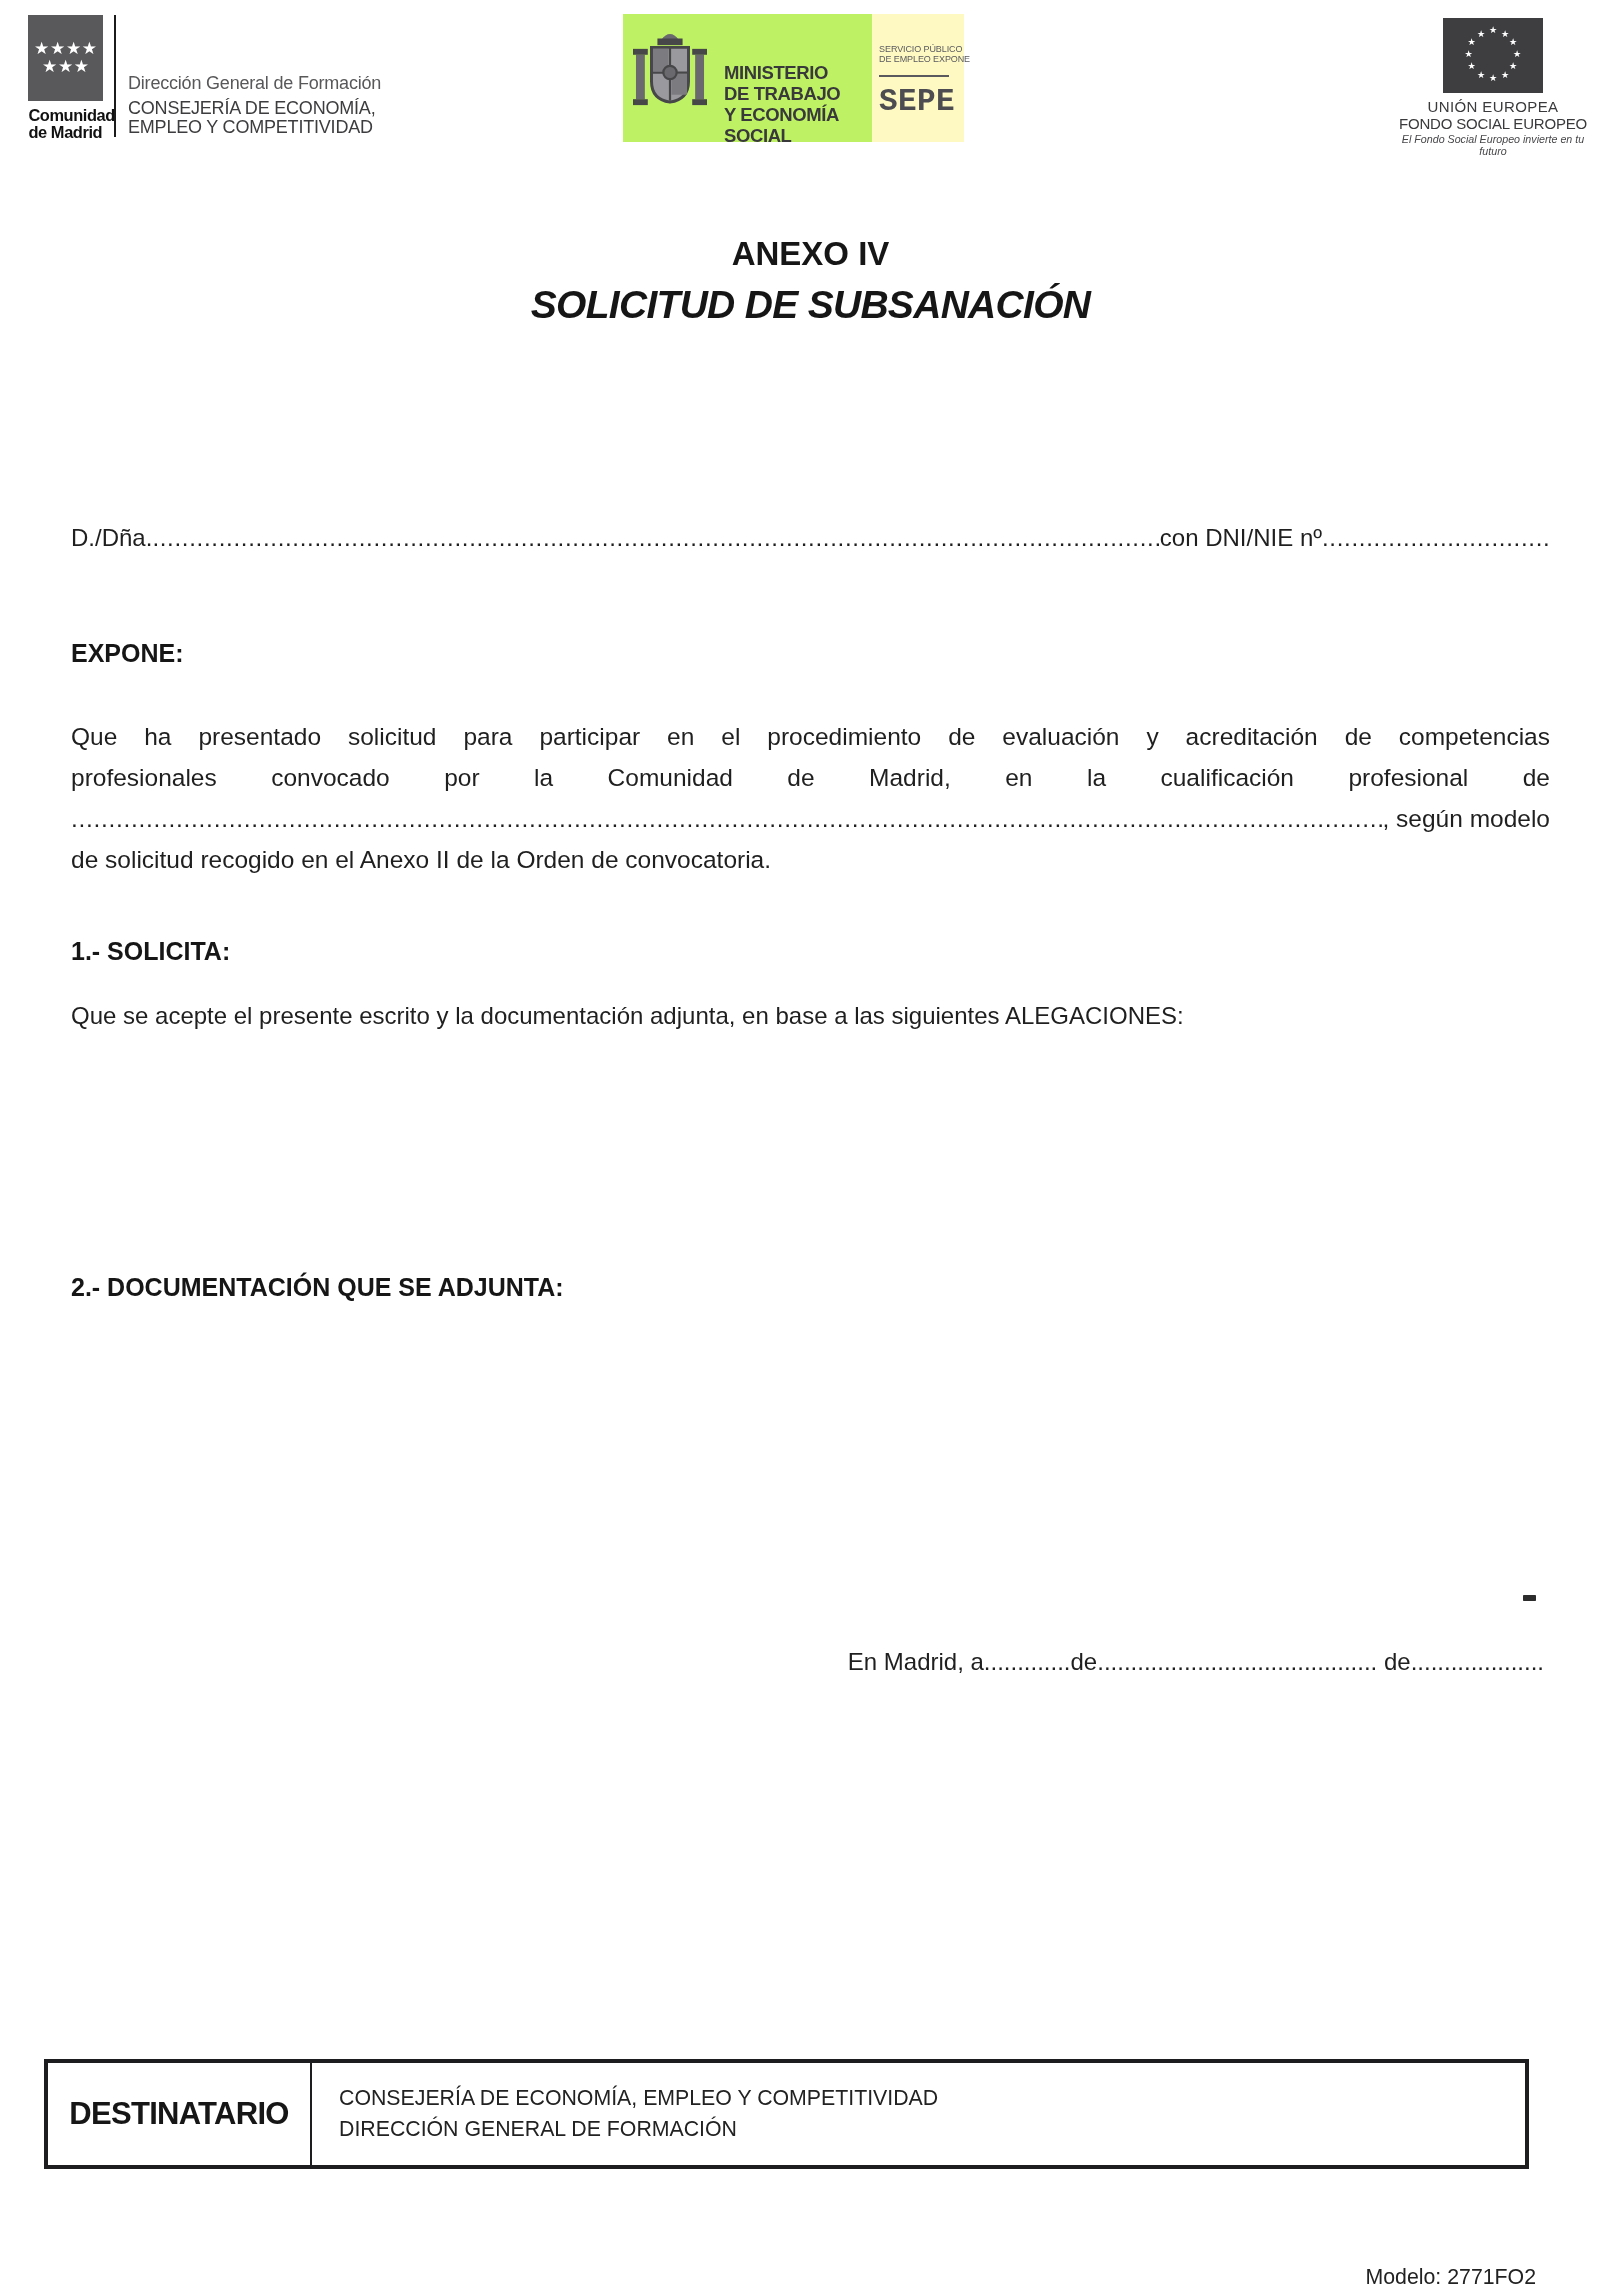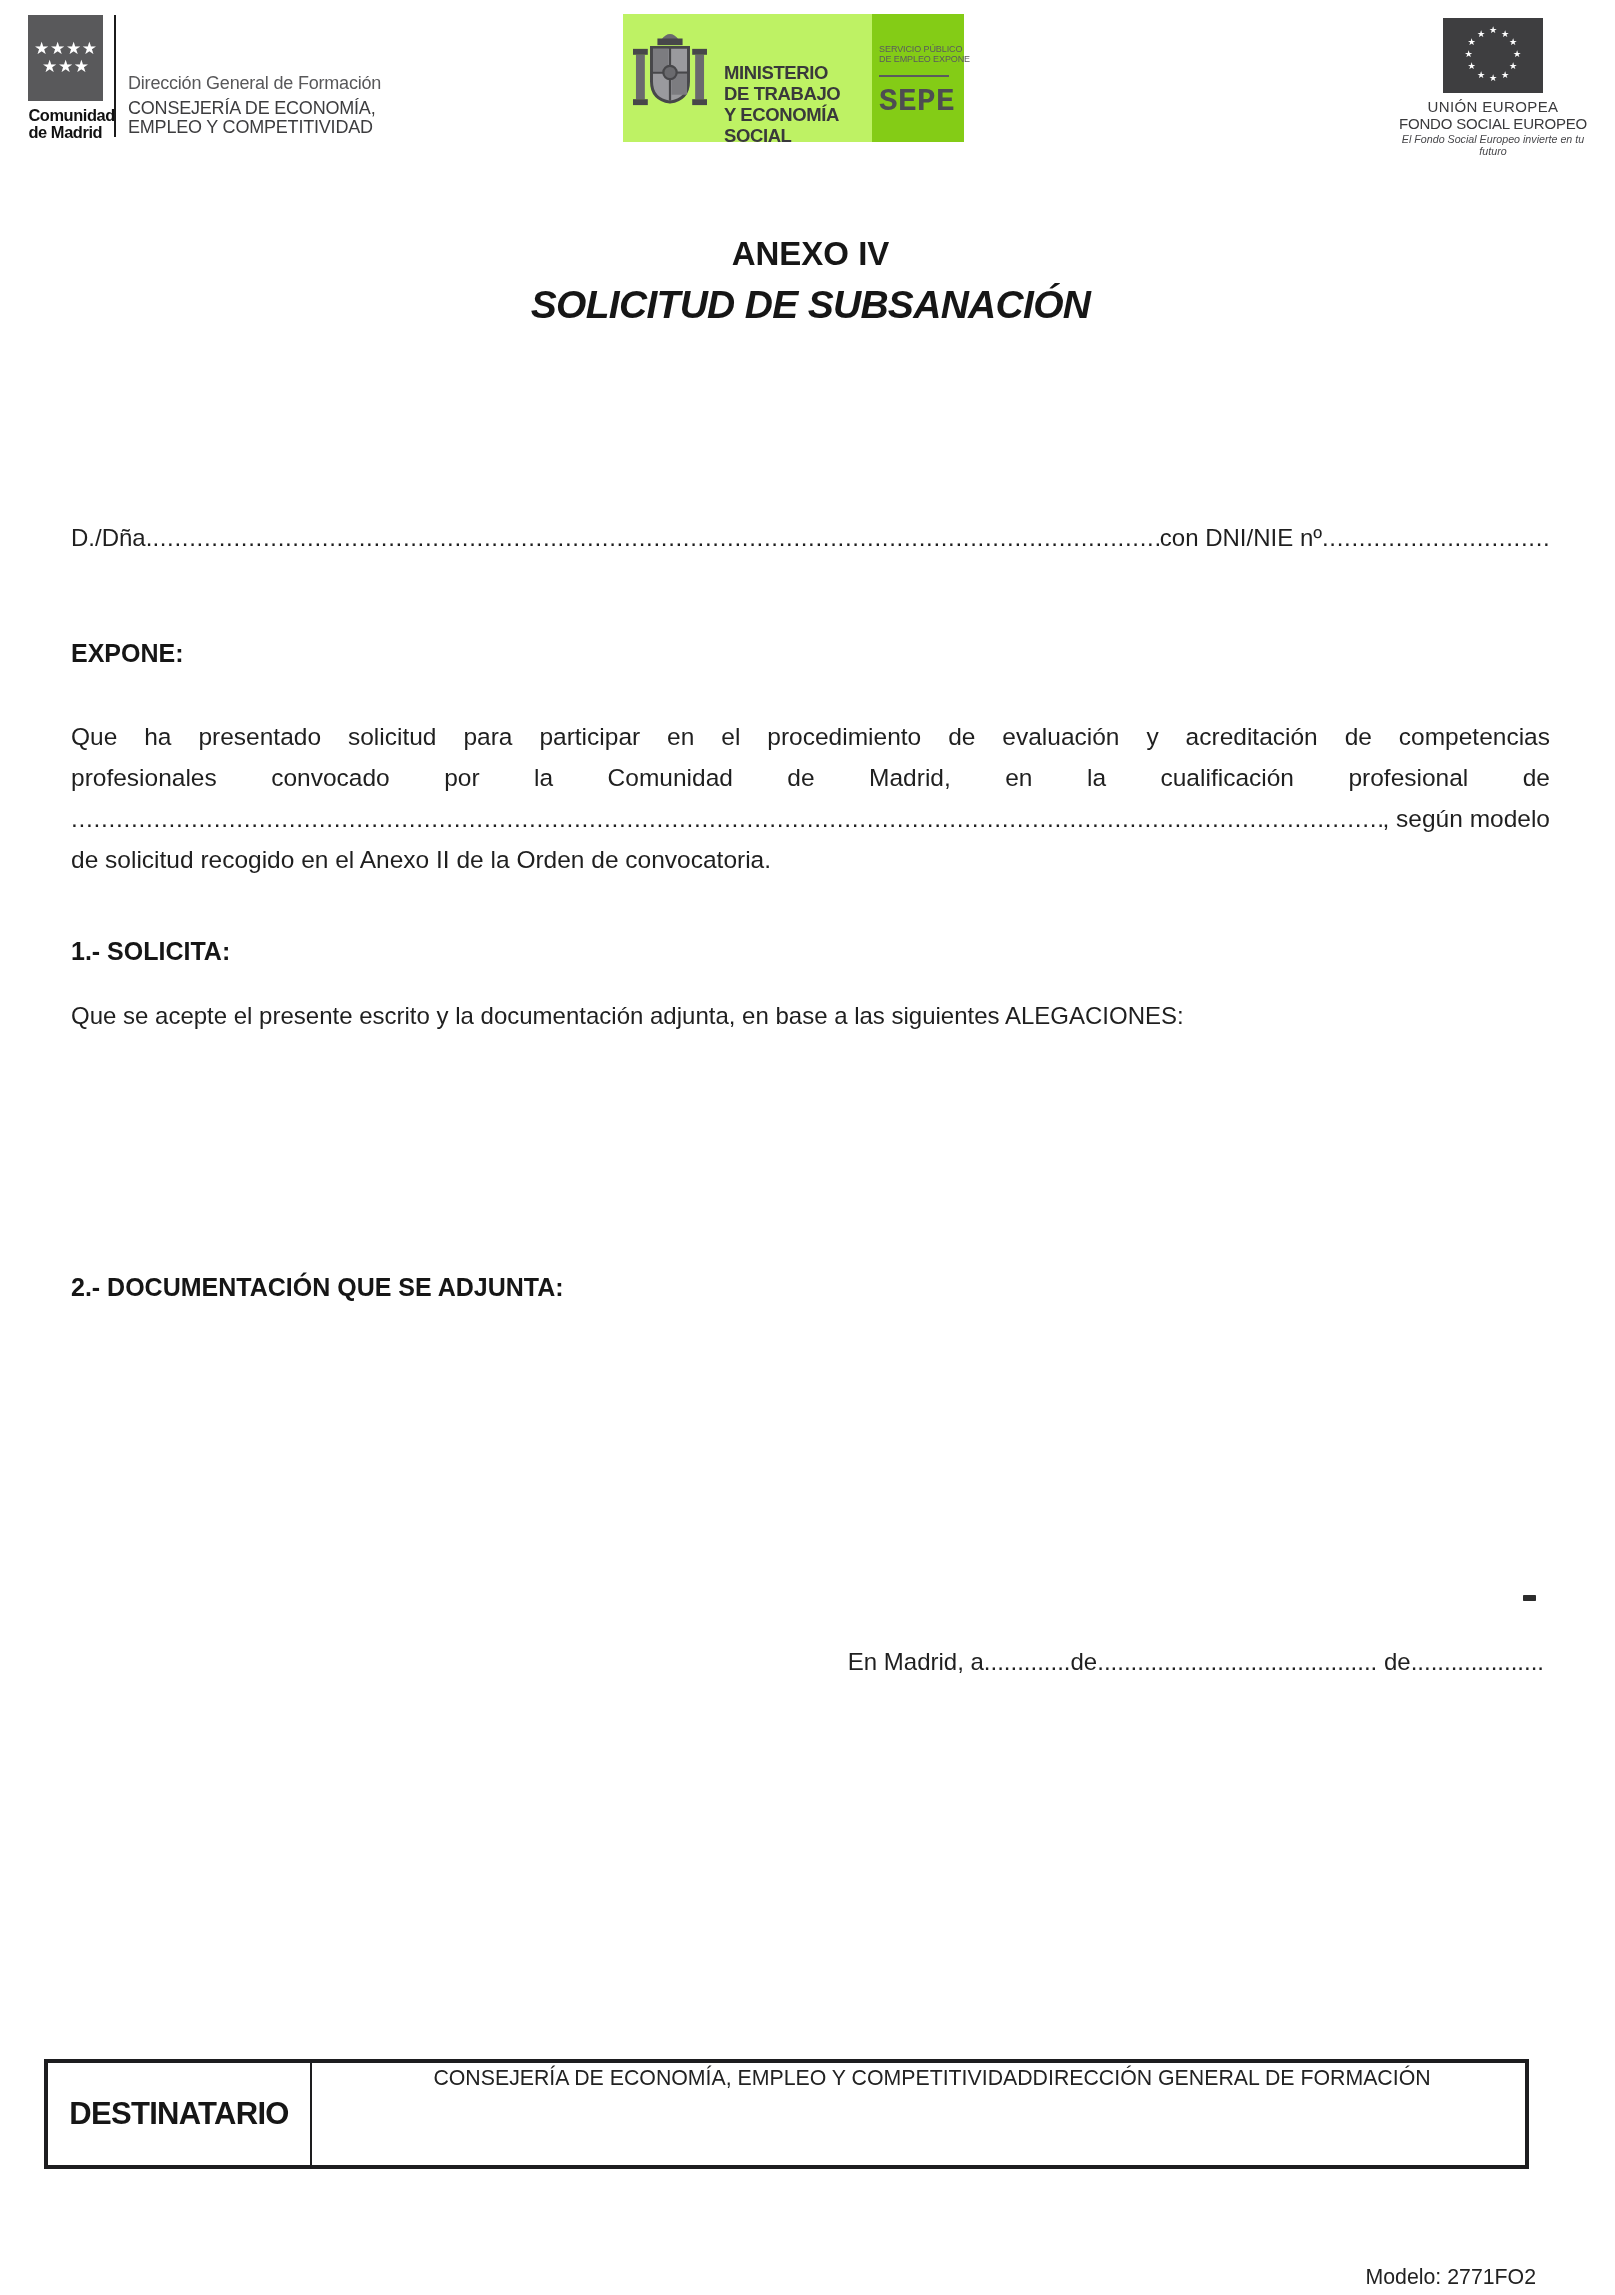--- a/index.html
+++ b/index.html
@@ -16,21 +16,21 @@
   .m-row2::before{content:"★★★";}
   .madrid-name{position:absolute;left:28.4px;top:107px;width:78px;font-weight:bold;font-size:16.4px;line-height:17px;color:#111;letter-spacing:-0.4px;}
   .madrid-vbar{position:absolute;left:114px;top:15px;width:2.1px;height:122px;background:#1b1b1b;}
   .madrid-dept{position:absolute;left:128px;top:73px;font-size:18px;line-height:20.6px;letter-spacing:-0.2px;}
   .dept-l1{color:#58585a;margin-bottom:5.7px;}
   .dept-caps{color:#3d3d3f;line-height:19px;}
   
   .min-box{position:absolute;left:623px;top:13.5px;width:249px;height:128px;background:#bef264;}
   .escudo{position:absolute;left:10px;top:11.4px;}
   .min-text{position:absolute;left:101px;top:48px;font-size:18.5px;line-height:21.3px;font-weight:bold;letter-spacing:-0.4px;color:#39393b;}
-  .sepe-box{position:absolute;left:872px;top:13.5px;width:92px;height:128px;background:#84cc16;box-sizing:border-box;padding:30px 5.7px 0 7.1px;}
+  .sepe-box{position:absolute;left:872px;top:13.5px;width:92px;height:128px;background:#fef9c3;box-sizing:border-box;padding:30px 5.7px 0 7.1px;}
   .sepe-small{font-size:9px;line-height:10.7px;color:#5a5a5e;letter-spacing:-0.1px;white-space:nowrap;}
   .sepe-line{width:70px;height:2.1px;background:#5a5a5e;margin:10px 0 7.1px 0;}
   .sepe-big{font-size:31px;font-weight:600;color:#4d4d51;letter-spacing:0.4px;font-family:Liberation Mono, monospace;}
   
   .eu-block{position:absolute;left:1392px;top:18px;width:202px;text-align:center;}
   .eu-flag{position:relative;width:100px;height:75px;background:#3e3e40;margin:0 auto;}
   .eu-star{position:absolute;width:10px;height:10px;color:#fff;font-size:9.2px;line-height:10px;}
   .eu-star::before{content:"★";}
   .eu-l1{margin-top:5px;font-size:15px;color:#3a3a3c;letter-spacing:0.4px;}
   .eu-l2{font-size:15px;color:#3a3a3c;letter-spacing:-0.2px;}
@@ -59,21 +59,21 @@
   .firma-head{height:36px;line-height:36px;border-bottom:2.8px solid #1d1d1f;padding-left:57px;
     font-size:25px;font-weight:bold;color:#161616;}
   .firma-area{height:163px;}
   .artifact{position:absolute;left:1523px;top:1595px;width:12.8px;height:5.7px;background:#2c2c2c;border-radius:0.7px;}
   .blank-area{position:absolute;left:71px;width:1479px;}
   
   .dest-table{position:absolute;left:44px;top:2059px;width:1485px;height:110px;box-sizing:border-box;
     border:4.3px solid #1d1d1f;display:flex;}
   .dest-left{flex:0 0 262px;border-right:2.8px solid #1d1d1f;display:flex;align-items:center;justify-content:center;
     font-size:31px;font-weight:bold;letter-spacing:-0.7px;color:#161616;}
-  .dest-right{flex:1;display:flex;justify-content:center;padding-left:27px;
+  .dest-right{flex:1;display:flex;flex-direction:column;justify-content:center;padding-left:27px;
     font-size:21.3px;line-height:31px;color:#222;}
   .modelo{position:absolute;left:71px;top:2265px;width:1465px;text-align:right;font-size:21.3px;color:#222;}
 </style>
 </head>
 <body>
 
 <div class="page">
 
   <div>
 

